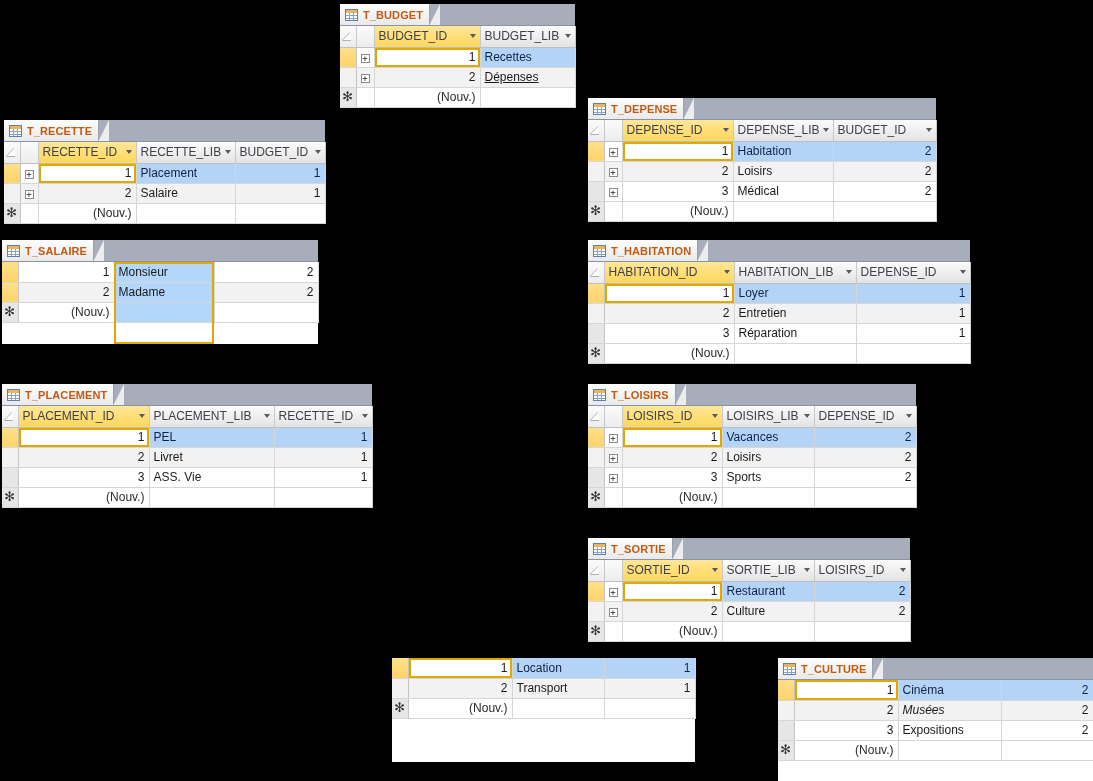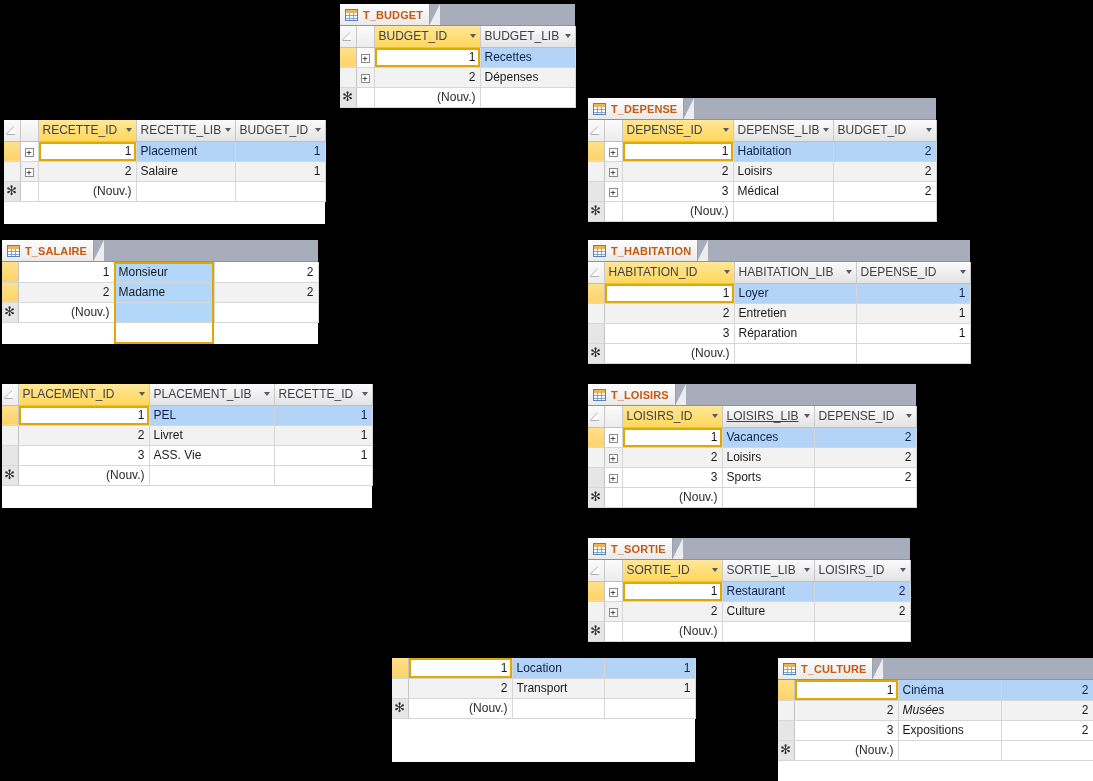--- a/index.html
+++ b/index.html
@@ -224,31 +224,40 @@
         <div class="grow r-cur">
           <div class="gcell c-sel" style="width: 16px;"></div>
           <div class="gcell c-exp" style="width: 18px;"><span class="expander">+</span></div>
           <div class="gcell num cell-focus" style="width: 106px;">1</div>
           <div class="gcell cell-hl" style="width: 95px;">Recettes</div>
         </div>
         <div class="grow r-alt">
           <div class="gcell c-sel" style="width: 16px;"></div>
           <div class="gcell c-exp" style="width: 18px;"><span class="expander">+</span></div>
           <div class="gcell num" style="width: 106px;">2</div>
-          <div class="gcell" style="width: 95px;">Dépenses</div>
+          <div class="gcell" style="width: 95px; text-decoration: underline;">Dépenses</div>
         </div>
         <div class="grow newrow">
           <div class="gcell c-sel" style="width: 16px;"><span class="newmark">✻</span></div>
           <div class="gcell c-exp" style="width: 18px;"></div>
           <div class="gcell num" style="width: 106px;">(Nouv.)</div>
           <div class="gcell" style="width: 95px;"></div>
         </div>
       </div>
     </div>
     <div class="ds-window" style="left: 4px; top: 120px; width: 321px; height: 104px;">
+      <div class="tabstrip">
+        <div class="tab">
+          <span class="tab-icon">
+            <i></i>
+            <u></u>
+          </span>
+          <span class="tab-label">T_RECETTE</span>
+        </div>
+      </div>
       <div class="grid">
         <div class="grow hdr">
           <div class="gcell c-sel" style="width: 16px;"></div>
           <div class="gcell c-exp" style="width: 18px;"></div>
           <div class="gcell pk" style="width: 98px;"><span>RECETTE_ID</span><span class="caret"></span></div>
           <div class="gcell" style="width: 99px;"><span>RECETTE_LIB</span><span class="caret"></span></div>
           <div class="gcell" style="width: 90px;"><span>BUDGET_ID</span><span class="caret"></span></div>
         </div>
         <div class="grow r-cur">
           <div class="gcell c-sel" style="width: 16px;"></div>
@@ -299,20 +308,29 @@
         <div class="grow newrow">
           <div class="gcell c-sel" style="width: 16px;"><span class="newmark">✻</span></div>
           <div class="gcell num" style="width: 96px;">(Nouv.)</div>
           <div class="gcell cell-colsel" style="width: 100px;"></div>
           <div class="gcell num" style="width: 104px;"></div>
         </div>
       </div>
       <div class="colframe" style="left: 112px; top: 22px; width: 100px; height: 82px;"></div>
     </div>
     <div class="ds-window" style="left: 2px; top: 384px; width: 370px; height: 124px;">
+      <div class="tabstrip">
+        <div class="tab">
+          <span class="tab-icon">
+            <i></i>
+            <u></u>
+          </span>
+          <span class="tab-label">T_PLACEMENT</span>
+        </div>
+      </div>
       <div class="grid">
         <div class="grow hdr">
           <div class="gcell c-sel" style="width: 16px;"></div>
           <div class="gcell pk" style="width: 131px;"><span>PLACEMENT_ID</span><span class="caret"></span></div>
           <div class="gcell" style="width: 125px;"><span>PLACEMENT_LIB</span><span class="caret"></span></div>
           <div class="gcell" style="width: 98px;"><span>RECETTE_ID</span><span class="caret"></span></div>
         </div>
         <div class="grow r-cur">
           <div class="gcell c-sel" style="width: 16px;"></div>
           <div class="gcell num cell-focus" style="width: 131px;">1</div>
@@ -438,21 +456,21 @@
             <u></u>
           </span>
           <span class="tab-label">T_LOISIRS</span>
         </div>
       </div>
       <div class="grid">
         <div class="grow hdr">
           <div class="gcell c-sel" style="width: 16px;"></div>
           <div class="gcell c-exp" style="width: 18px;"></div>
           <div class="gcell pk" style="width: 100px;"><span>LOISIRS_ID</span><span class="caret"></span></div>
-          <div class="gcell" style="width: 92px; text-decoration: underline;"><span>LOISIRS_LIB</span><span class="caret"></span></div>
+          <div class="gcell" style="width: 92px;"><span>LOISIRS_LIB</span><span class="caret"></span></div>
           <div class="gcell" style="width: 102px;"><span>DEPENSE_ID</span><span class="caret"></span></div>
         </div>
         <div class="grow r-cur">
           <div class="gcell c-sel" style="width: 16px;"></div>
           <div class="gcell c-exp" style="width: 18px;"><span class="expander">+</span></div>
           <div class="gcell num cell-focus" style="width: 100px;">1</div>
           <div class="gcell cell-hl" style="width: 92px;">Vacances</div>
           <div class="gcell num cell-hl" style="width: 102px;">2</div>
         </div>
         <div class="grow r-alt">

